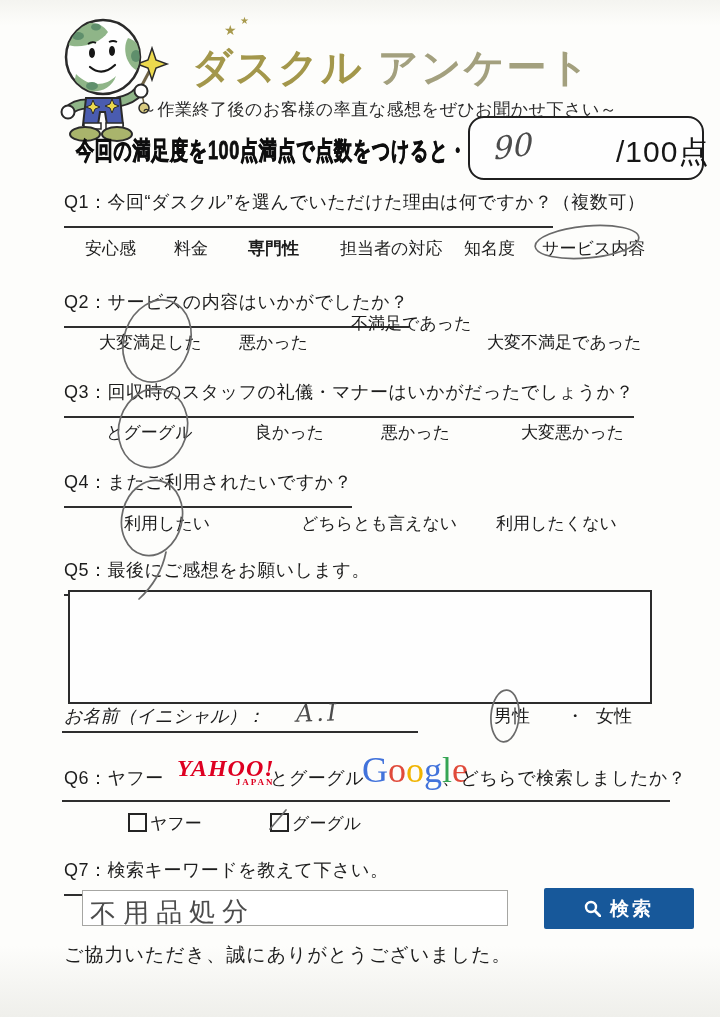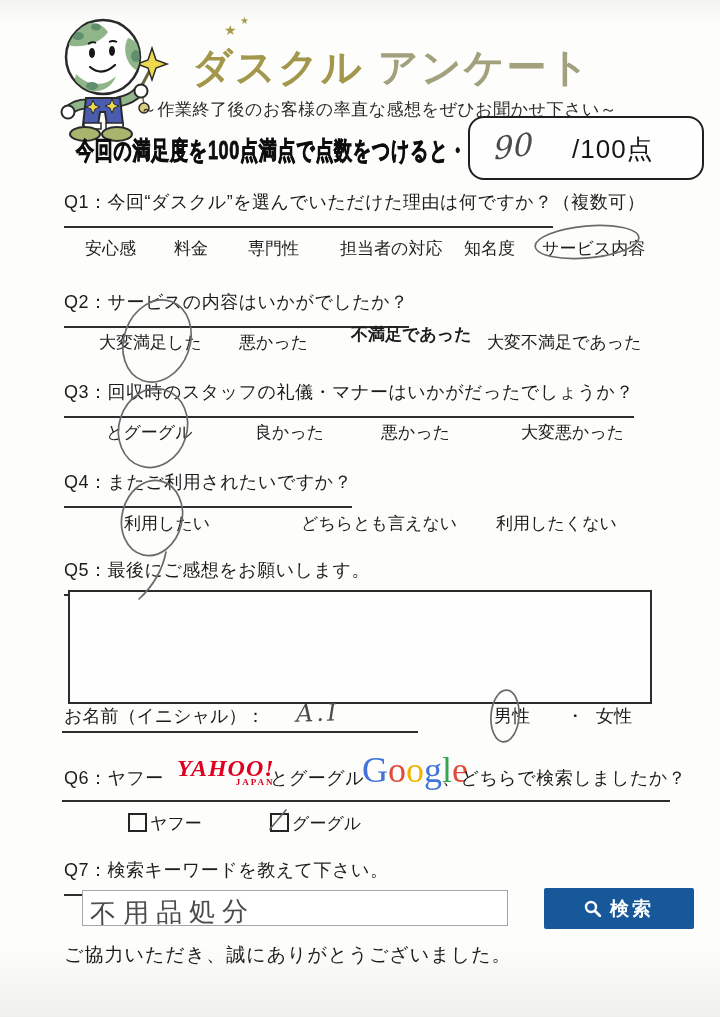--- a/index.html
+++ b/index.html
@@ -21,21 +21,21 @@
     -webkit-text-stroke:0.9px #0e0e0e; letter-spacing:1px;
   }
   .score-box {
     width:232px; height:60px; border:2.5px solid #1f1f1f; border-radius:16px;
     background:#fefefe;
   }
   .hand { color:#4c4c4c; font-family:"DejaVu Serif","Liberation Serif",serif; font-style:italic; }
   .hw-90 { font-size:31px; transform:rotate(-7deg) skewX(-6deg); }
   .hw-ai { font-size:24px; transform:rotate(-2deg); letter-spacing:3px; }
   .hw-kw { font-size:26px; letter-spacing:7px; transform:rotate(-1deg); font-style:normal; white-space:nowrap; }
-  .denom { font-size:26px; letter-spacing:1px; color:#161616; }
+  .denom { font-size:30px; letter-spacing:1px; color:#161616;margin-left:44px; }
   
   .qh { font-size:18px; white-space:nowrap; letter-spacing:0.5px; }
   .qh .u { border-bottom:2px solid #2e2e2e; padding-bottom:14px; }
   .opt { position:absolute; font-size:17px; white-space:nowrap; }
   .comment-box { width:580px; height:110px; border:2px solid #2c2c2c; background:#fefefe; }
   .line { border-bottom:2px solid #2e2e2e; height:0; }
   .nm { font-size:18px; white-space:nowrap; }
   
   .yahoo { font-family:"Liberation Serif","DejaVu Serif",serif; font-weight:bold; font-style:italic;
            font-size:24px; letter-spacing:1px; line-height:1; white-space:nowrap; }
@@ -113,46 +113,46 @@
   <div class="abs subtitle" style="left:140px; top:98px;">～作業終了後のお客様の率直な感想をぜひお聞かせ下さい～</div>
 
   <div class="abs score-heading" style="left:76px; top:134px;">今回の満足度を100点満点で点数をつけると・・</div>
   <div class="abs score-box" style="left:468px; top:116px;"></div>
   <div class="abs hand hw-90" style="left:494px; top:128px;">90</div>
   <div class="abs denom" style="left:572px; top:132px;">/100点</div>
 
   <div class="abs qh" style="left:64px; top:190px;"><span class="u">Q1：今回“ダスクル”を選んでいただけた理由は何ですか？</span><span>（複数可）</span></div>
   <span class="opt" style="left:85px;  top:237px;">安心感</span>
   <span class="opt" style="left:174px; top:237px;">料金</span>
-  <span class="opt" style="left:248px; top:237px;">専門性</span>
+  <span class="opt" style="left:248px; top:237px;font-weight:bold;">専門性</span>
   <span class="opt" style="left:340px; top:237px;">担当者の対応</span>
   <span class="opt" style="left:464px; top:237px;">知名度</span>
   <span class="opt" style="left:542px; top:237px;">サービス内容</span>
 
   <div class="abs qh" style="left:64px; top:290px;"><span class="u">Q2：サービスの内容はいかがでしたか？</span></div>
   <span class="opt" style="left:99px;  top:331px;">大変満足した</span>
   <span class="opt" style="left:239px; top:331px;">悪かった</span>
-  <span class="opt" style="left:351px; top:323px;font-weight:bold;">不満足であった</span>
+  <span class="opt" style="left:351px; top:312px;">不満足であった</span>
   <span class="opt" style="left:487px; top:331px;">大変不満足であった</span>
 
   <div class="abs qh" style="left:64px; top:380px;"><span class="u">Q3：回収時のスタッフの礼儀・マナーはいかがだったでしょうか？</span></div>
   <span class="opt" style="left:106px; top:421px;">とグーグル</span>
   <span class="opt" style="left:255px; top:421px;">良かった</span>
   <span class="opt" style="left:381px; top:421px;">悪かった</span>
   <span class="opt" style="left:521px; top:421px;">大変悪かった</span>
 
   <div class="abs qh" style="left:64px; top:470px;"><span class="u">Q4：またご利用されたいですか？</span></div>
   <span class="opt" style="left:124px; top:512px;">利用したい</span>
   <span class="opt" style="left:301px; top:512px;">どちらとも言えない</span>
   <span class="opt" style="left:496px; top:512px;">利用したくない</span>
 
   <div class="abs qh" style="left:64px; top:558px;"><span class="u">Q5：最後にご感想をお願いします。</span></div>
   <div class="abs comment-box" style="left:68px; top:590px;"></div>
 
-  <div class="abs nm" style="left:64px; top:704px;">お名前（イニシャル）：</div>
+  <div class="abs nm" style="left:64px; top:704px;font-style:italic;">お名前（イニシャル）：</div>
   <div class="abs hand hw-ai" style="left:296px; top:699px;">A.I</div>
   <div class="abs line" style="left:62px; top:731px; width:356px;"></div>
   <span class="abs nm" style="left:494px; top:704px;">男性</span>
   <span class="abs nm" style="left:566px; top:704px;">・</span>
   <span class="abs nm" style="left:596px; top:704px;">女性</span>
 
   <div class="abs qh" style="left:64px; top:766px;">Q6：ヤフー</div>
   <div class="abs yahoo" style="left: 177px; top: 756px; color: rgb(222, 0, 33);">
     <span>YAHOO!</span>
     <span class="yahoo-sub">JAPAN</span>

